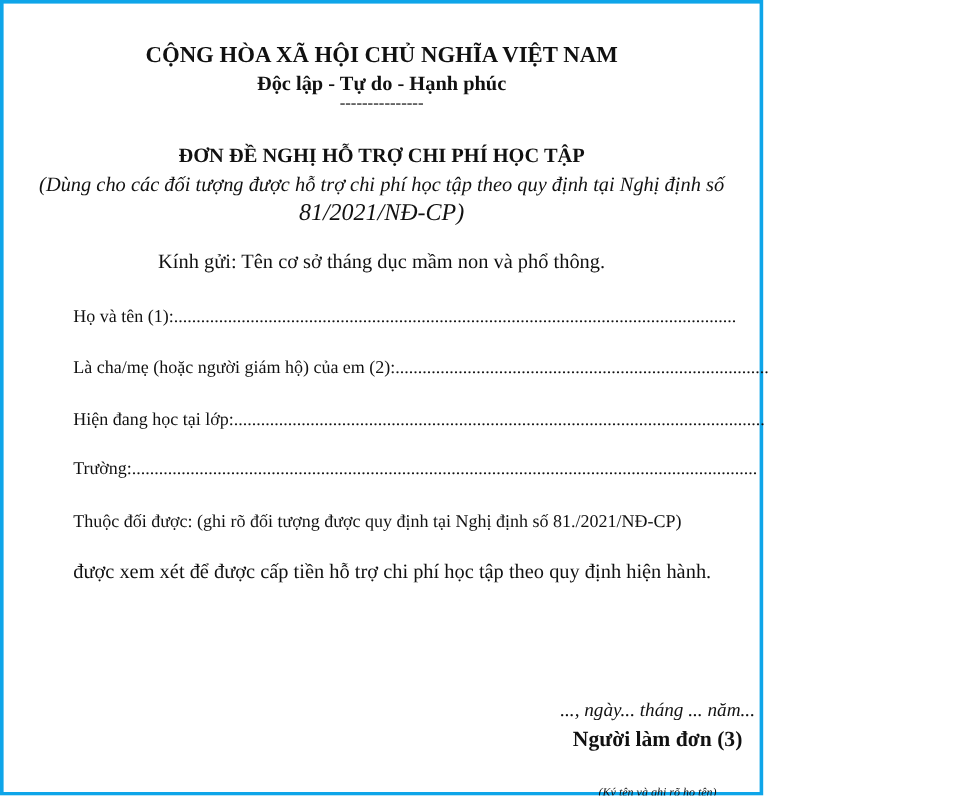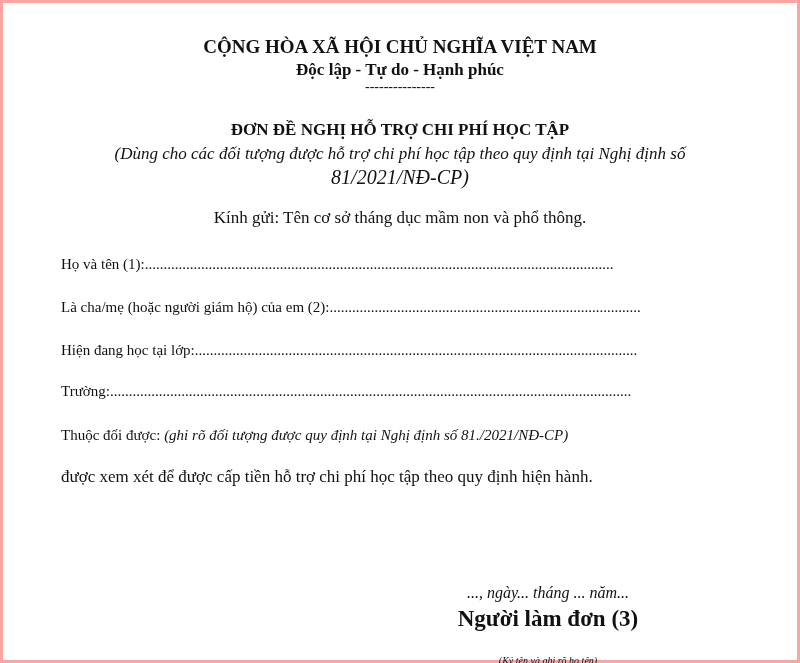--- a/index.html
+++ b/index.html
@@ -1,46 +1,46 @@
 <!DOCTYPE html>
 <html><head>
   <meta charset="utf-8">
   <style>
     html, body { margin: 0; padding: 0; }
     body { width: 800px; height: 663px; background: #ffffff; overflow: hidden; }
     .page {
       position: relative;
-      width: 800px; height: 663px;
+      width: 636px; height: 663px;
       box-sizing: border-box;
-      border: 3px solid #fca5a5;
+      border: 3px solid #0ea5e9;
       background: #ffffff;
       font-family: "Liberation Serif", "DejaVu Serif", serif;
       color: #111111;
     }
     .abs { position: absolute; white-space: nowrap; }
     .center { left: 0; right: 0; text-align: center; }
     .nation { top: 33px; font-size: 19px; font-weight: bold; }
     .motto { top: 57px; font-size: 17px; font-weight: bold; }
     .sep { top: 76px; font-size: 14px; letter-spacing: 0px; }
     .title { top: 117px; font-size: 17px; font-weight: bold; }
     .subtitle { top: 141px; font-size: 17px; font-style: italic; }
     .subtitle2 { top: 163px; font-size: 20px; font-style: italic; }
     .recipient { top: 205px; font-size: 17px; }
     .field { left: 58px; font-size: 15px; }
     .field .dots { letter-spacing: 0px; }
     .f1 { top: 253px; }
     .f2 { top: 296px; }
     .f3 { top: 339px; }
     .f4 { top: 380px; }
     .f5 { top: 424px; }
-    .f5 .it { font-style: italic; }
+    .f5 .it { }
     .para { left: 58px; font-size: 17px; line-height: 24px; top: 462px; }
     .sig { left: 420px; width: 250px; text-align: center; }
     .sig-date { top: 581px; font-size: 16px; font-style: italic; }
-    .sig-name { top: 603px; font-size: 23px; font-weight: bold; }
+    .sig-name { top: 603px; font-size: 18px; font-weight: bold; }
     .sig-note { top: 652px; font-size: 10px; font-style: italic; }
   </style>
 </head>
 <body>
 
 <div class="page">
   <div class="abs center nation">CỘNG HÒA XÃ HỘI CHỦ NGHĨA VIỆT NAM</div>
   <div class="abs center motto">Độc lập - Tự do - Hạnh phúc</div>
   <div class="abs center sep">---------------</div>
 

